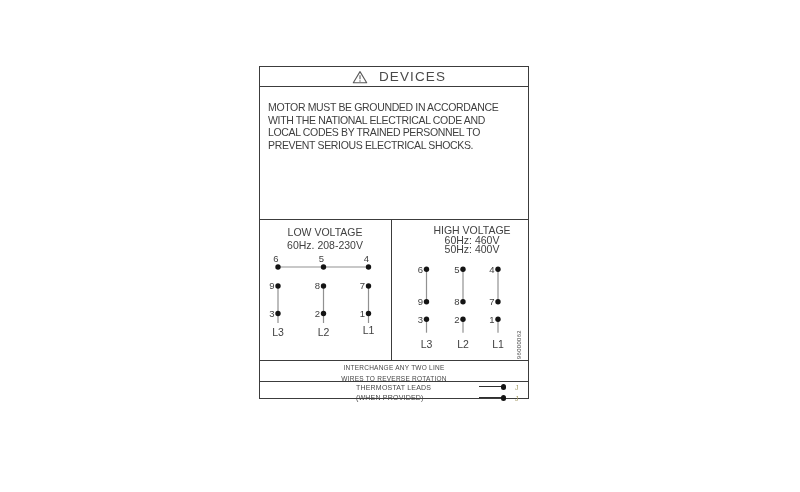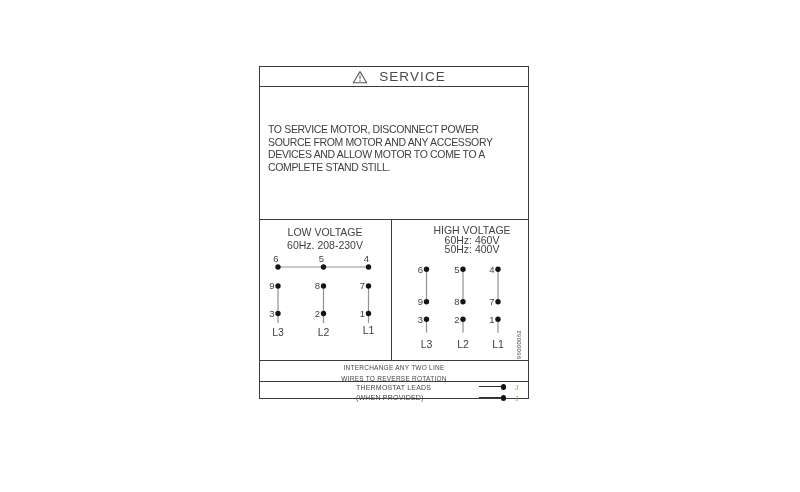--- a/index.html
+++ b/index.html
@@ -35,28 +35,28 @@
 
 <div class="canvas">
   <div class="label-box">
 
     <div class="sec sec-header">
       <svg width="16" height="14" viewBox="0 0 16 14">
         <path d="M8 1.6 L14.7 12.8 L1.3 12.8 Z" fill="none" stroke="#5a5a5a" stroke-width="1.1" stroke-linejoin="round"></path>
         <line x1="8" y1="5.2" x2="8" y2="9.2" stroke="#5a5a5a" stroke-width="1.1"></line>
         <circle cx="8" cy="11" r="0.7" fill="#5a5a5a"></circle>
       </svg>
-      <span class="warn-title">SERVICE</span>
+      <span class="warn-title">DEVICES</span>
     </div>
 
     <div class="sec sec-body">
-      <p class="second">TO SERVICE MOTOR, DISCONNECT POWER
-SOURCE FROM MOTOR AND ANY ACCESSORY
-DEVICES AND ALLOW MOTOR TO COME TO A
-COMPLETE STAND STILL.</p>
+      <p>MOTOR MUST BE GROUNDED IN ACCORDANCE
+WITH THE NATIONAL ELECTRICAL CODE AND
+LOCAL CODES BY TRAINED PERSONNEL TO
+PREVENT SERIOUS ELECTRICAL SHOCKS.</p>
     </div>
 
     <div class="sec sec-wiring">
       <div class="v-divider"></div>
 
       <div class="col-low">
         <svg width="131" height="140" viewBox="0 0 131 140">
           <text x="65" y="15.7" text-anchor="middle" font-size="10.5">LOW VOLTAGE</text>
           <text x="65" y="28.7" text-anchor="middle" font-size="10.5">60Hz. 208-230V</text>
 

